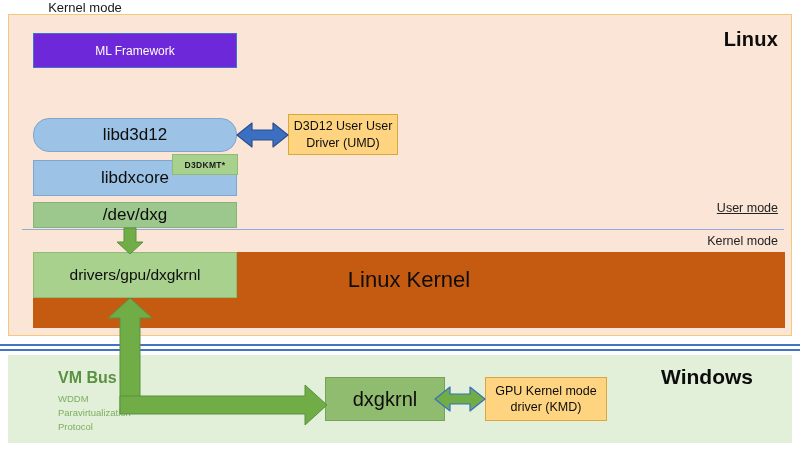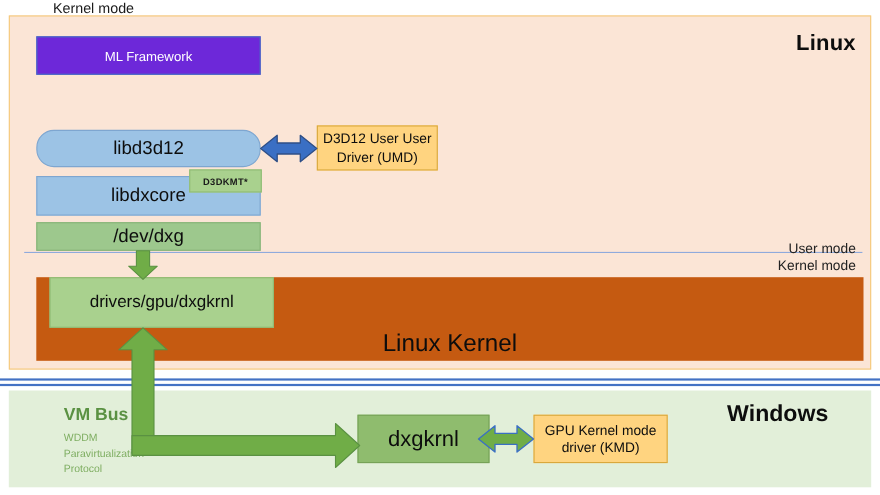--- a/index.html
+++ b/index.html
@@ -26,21 +26,21 @@
   #os-divider .ln{position:absolute;left:0;width:800px;height:1.6px;
                   background:#4472c4;}
   #os-divider .ln.a{top:0;}
   #os-divider .ln.b{top:5px;}
 
   
   #mode-line{position:absolute;left:22px;top:229px;width:762px;height:1px;
              background:#8faadc;}
   .mode-label{position:absolute;right:22px;font-size:12.5px;color:#222;
               text-align:right;}
-  #user-mode-label{top:219px;}
+  #user-mode-label{top:201px;text-decoration:underline;}
   #kernel-mode-label{top:234px;}
 
   
   .box{position:absolute;box-sizing:border-box;display:flex;
        align-items:center;justify-content:center;text-align:center;
        color:#0d0d0d;}
   .stack-blue{background:#9cc3e5;border:1px solid #7ea6d0;font-size:17px;}
   .stack-green{background:#9dc88d;border:1px solid #86b377;font-size:17px;}
   .purple{background:#6d28d9;border:1.5px solid #4472c4;color:#ffffff;
           font-size:12px;}
@@ -54,24 +54,24 @@
   #libdirectml {left:33px;top:78px;width:204px;height:33px;}
   #libd3d12    {left:33px;top:118px;width:204px;height:34px;border-radius:16px;}
   #libdxcore   {left:33px;top:160px;width:204px;height:36px;}
   #dev-dxg     {left:33px;top:202px;width:204px;height:26px;}
   #d3dkmt-tag  {left:172px;top:154px;width:66px;height:21px;}
 
   #linux-kernel{left:33px;top:252px;width:752px;height:76px;}
   #linux-kernel-label{position:absolute;left:33px;top:252px;width:752px;
                       height:56px;display:flex;align-items:center;
                       justify-content:center;font-size:22px;color:#0d0d0d;
-                      padding-left:0;margin-top:32px;}
+                      padding-left:0;}
   #drivers-dxgkrnl{left:33px;top:252px;width:204px;height:46px;
                    background:#a9d18e;border:1px solid #8fbb74;
-                   font-size:15.5px;margin-left:12px;}
+                   font-size:15.5px;}
 
   #umd-box{left:288px;top:114px;width:110px;height:41px;}
   #dxgkrnl-box{left:325px;top:377px;width:120px;height:44px;
                background:#8fbc6e;border:1px solid #76a257;font-size:20px;}
   #kmd-box{left:485px;top:377px;width:122px;height:44px;}
 
   
   #vmbus-title{position:absolute;left:58px;top:369px;font-size:16px;
                font-weight:bold;color:#5a9142;}
   #vmbus-sub{position:absolute;left:58px;top:392px;font-size:9.5px;

